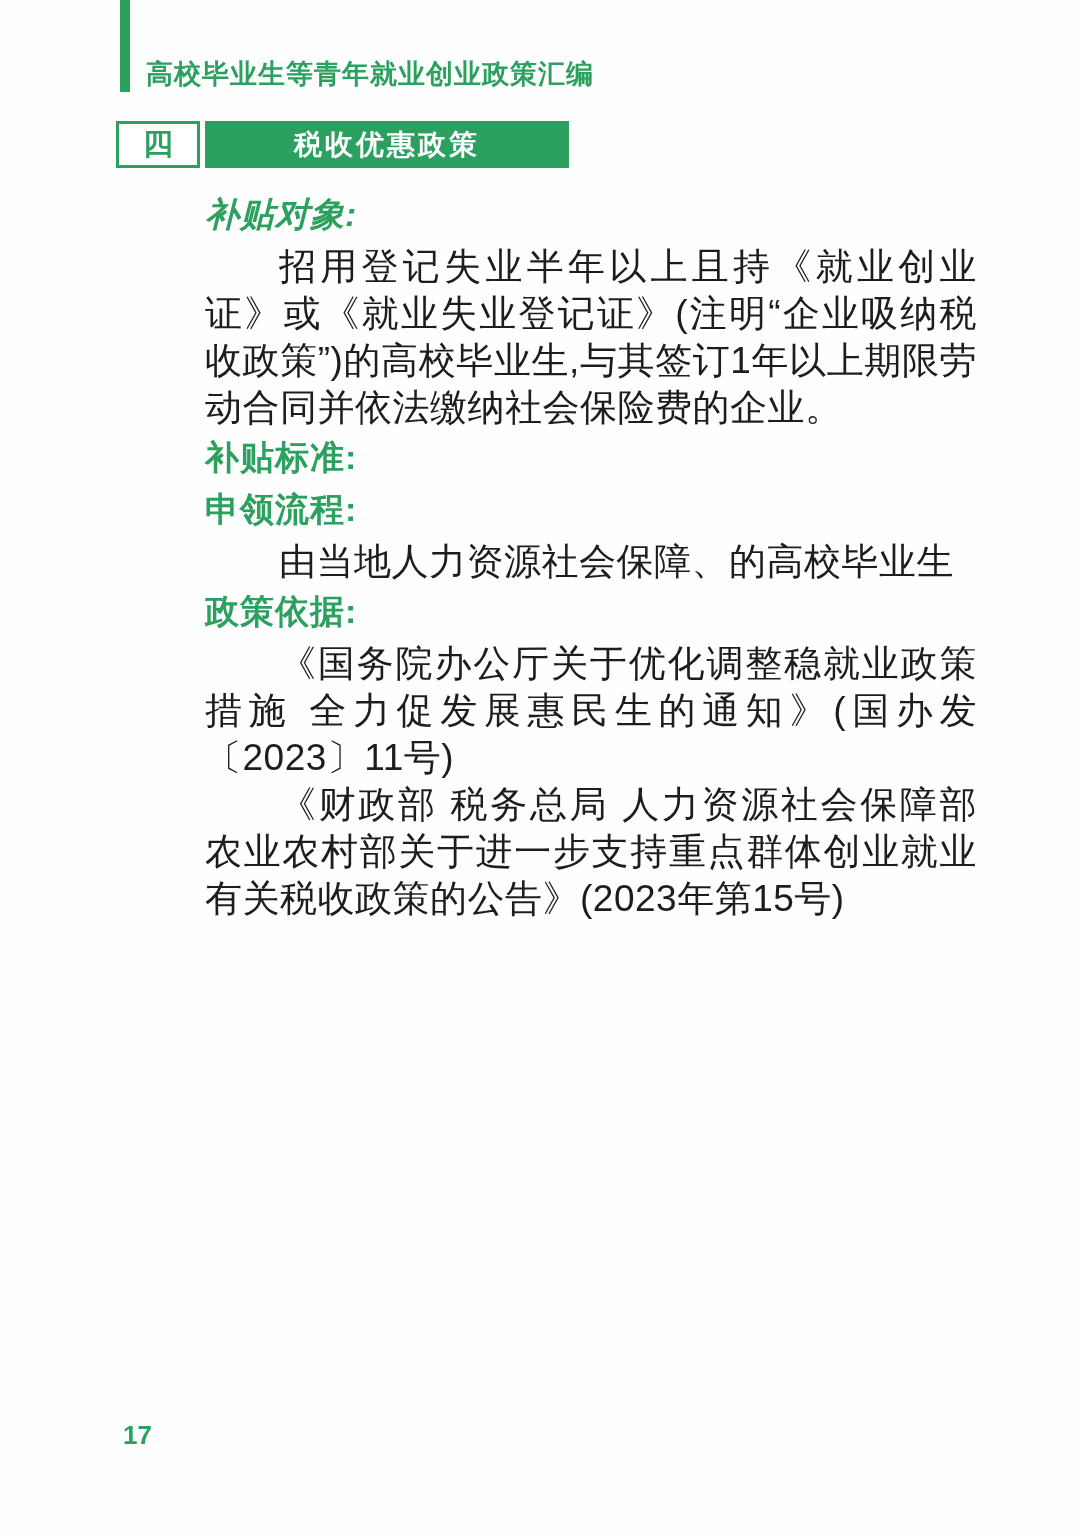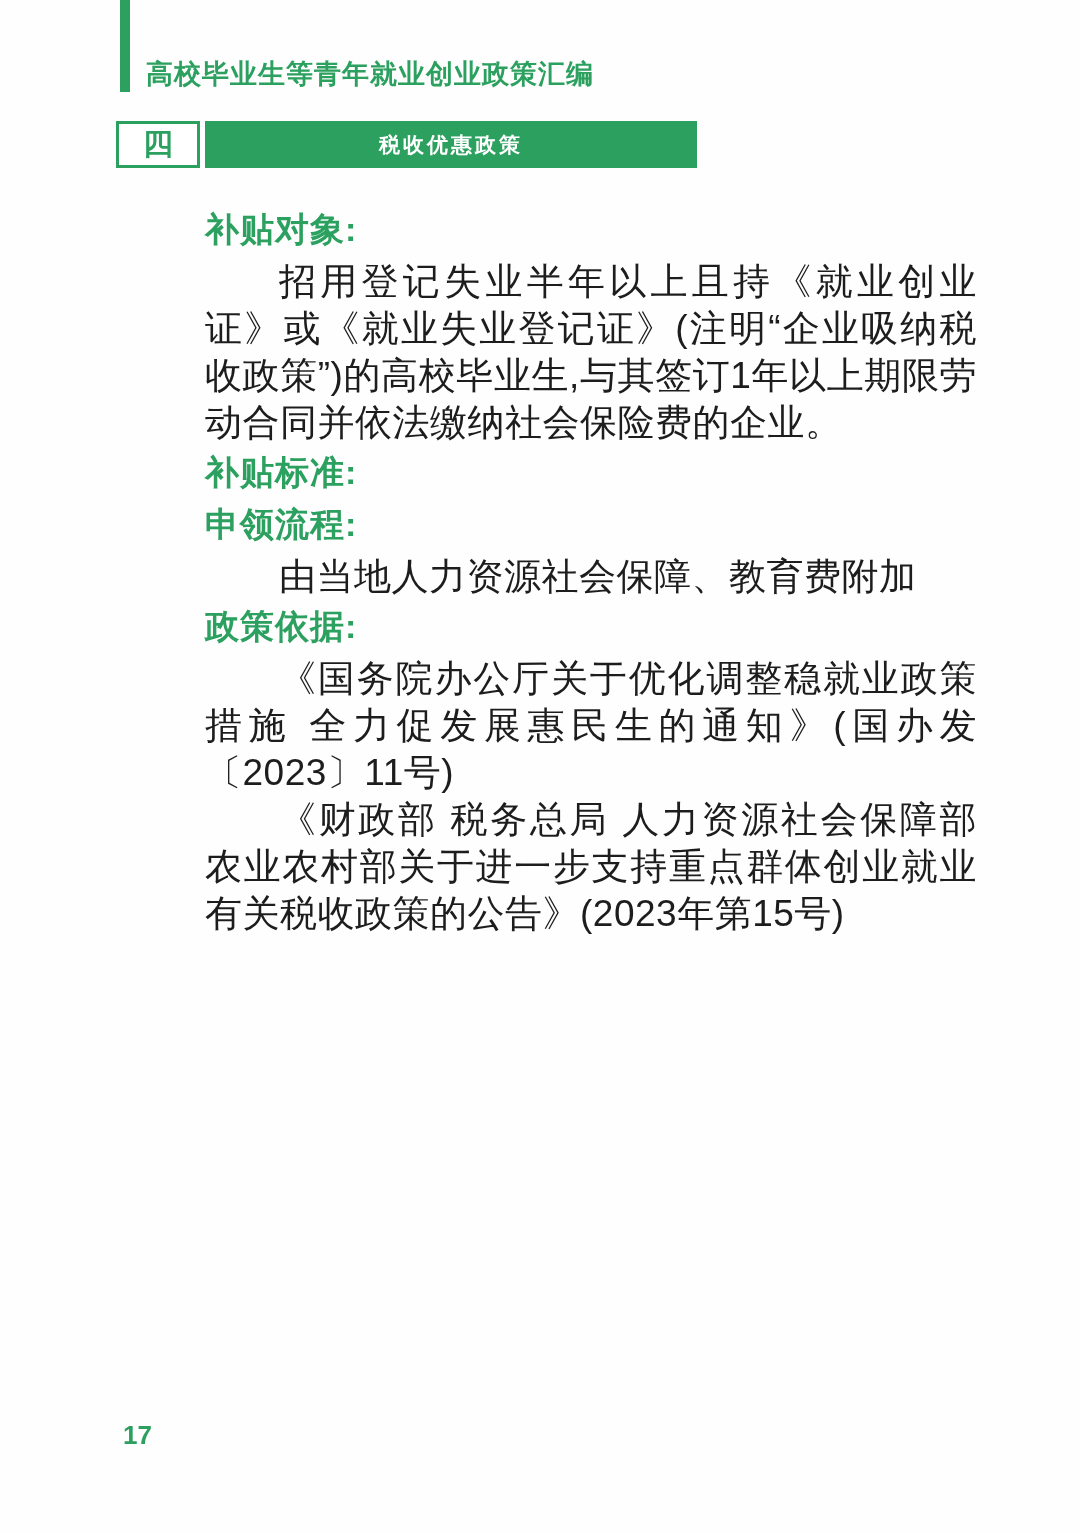--- a/index.html
+++ b/index.html
@@ -46,48 +46,48 @@
     background: #ffffff;
     display: flex;
     align-items: center;
     justify-content: center;
     font-size: 30px;
     font-weight: 700;
     color: #2BA05F;
   }
   .banner {
     margin-left: 5px;
-    width: 492px;
+    width: 364px;
     height: 47px;
     background: #2BA05F;
     color: #ffffff;
     display: flex;
     align-items: center;
     justify-content: center;
-    font-size: 21px;
+    font-size: 28px;
     font-weight: 700;
     letter-spacing: 3px;
   }
   .content {
     position: absolute;
     left: 205px;
     top: 190px;
     width: 772px;
     color: #1d1d1d;
   }
   .sec-heading {
     color: #2BA05F;
     font-size: 34px;
     font-weight: 700;
     line-height: 46px;
     letter-spacing: 1px;
     margin-top: 3px;
     margin-bottom: 6px;
   }
-  .content section:first-child .sec-heading { margin-top: 16px; }
+  .content section:first-child .sec-heading { margin-top: 1px; font-style: italic; }
   .body-para {
     font-size: 37px;
     line-height: 47px;
     text-align: justify;
     text-indent: 2em;
     letter-spacing: 0.5px;
   }
   .page-number {
     position: absolute;
     left: 123px;
@@ -117,21 +117,21 @@
       <h2 class="sec-heading">补贴对象:</h2>
       <p class="body-para">招用登记失业半年以上且持《就业创业证》或《就业失业登记证》(注明“企业吸纳税收政策”)的高校毕业生,与其签订1年以上期限劳动合同并依法缴纳社会保险费的企业。</p>
     </section>
 
     <section>
       <h2 class="sec-heading">补贴标准:</h2>
     </section>
 
     <section>
       <h2 class="sec-heading">申领流程:</h2>
-      <p class="body-para">由当地人力资源社会保障、教育费附加</p>
+      <p class="body-para">由当地人力资源社会保障、的高校毕业生</p>
     </section>
 
 
     <section>
       <h2 class="sec-heading">政策依据:</h2>
       <p class="body-para">《国务院办公厅关于优化调整稳就业政策措施 全力促发展惠民生的通知》(国办发〔2023〕11号)</p>
       <p class="body-para">《财政部 税务总局 人力资源社会保障部 农业农村部关于进一步支持重点群体创业就业有关税收政策的公告》(2023年第15号)</p>
     </section>
 
   </div>

